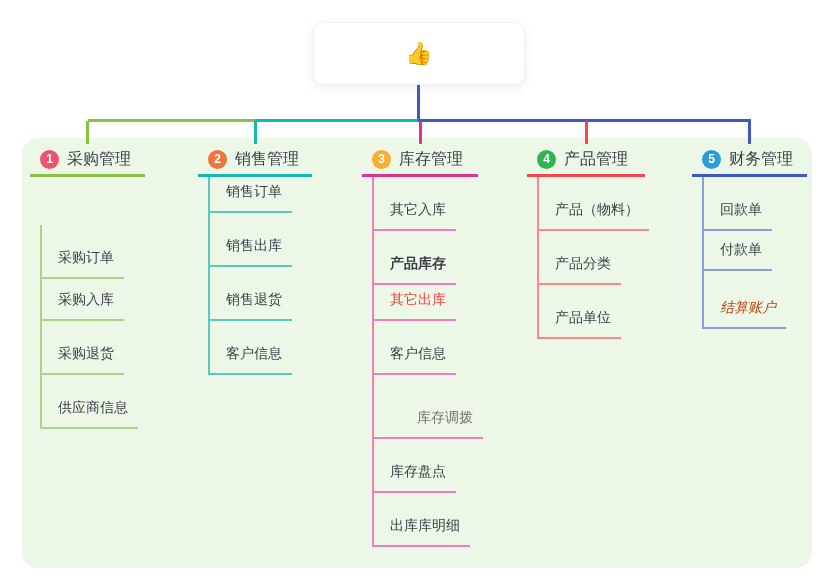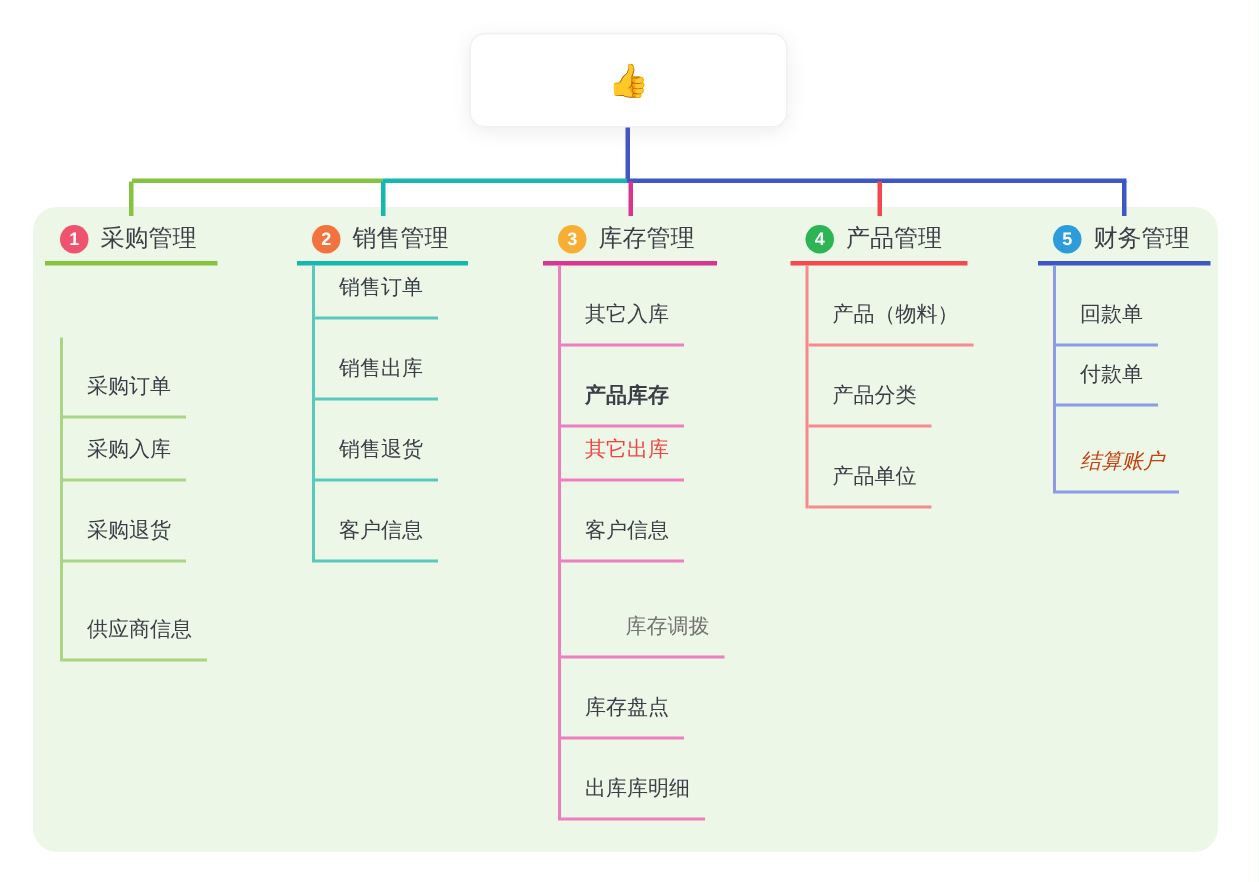--- a/index.html
+++ b/index.html
@@ -63,21 +63,21 @@
   <div id="branches">
       <div class="branch" style="left: 30px; top: 144px;">
         <div class="branch-header" style="border-bottom-color: rgb(133, 195, 65); color: rgb(58, 63, 71); width: 115px;">
           <span class="num-badge" style="background: rgb(240, 83, 110);">1</span>
           <span>采购管理</span>
         </div>
         <div class="sub-list" style="border-left-color: rgb(169, 213, 132); margin-top: 48px;">
           <div class="sub-item" style="border-bottom-color: rgb(169, 213, 132); color: rgb(58, 63, 71); height: 54px;">采购订单</div>
           <div class="sub-item" style="border-bottom-color: rgb(169, 213, 132); color: rgb(58, 63, 71); height: 42px;">采购入库</div>
           <div class="sub-item" style="border-bottom-color: rgb(169, 213, 132); color: rgb(58, 63, 71); height: 54px;">采购退货</div>
-          <div class="sub-item" style="border-bottom-color: rgb(169, 213, 132); color: rgb(58, 63, 71); height: 66px;">供应商信息</div>
+          <div class="sub-item" style="border-bottom-color: rgb(169, 213, 132); color: rgb(58, 63, 71); height: 54px;">供应商信息</div>
         </div>
       </div>
       <div class="branch" style="left: 198px; top: 144px;">
         <div class="branch-header" style="border-bottom-color: rgb(20, 184, 172); color: rgb(58, 63, 71); width: 114px;">
           <span class="num-badge" style="background: rgb(242, 115, 61);">2</span>
           <span>销售管理</span>
         </div>
         <div class="sub-list" style="border-left-color: rgb(91, 200, 189);">
           <div class="sub-item" style="border-bottom-color: rgb(91, 200, 189); color: rgb(58, 63, 71); height: 36px;">销售订单</div>
           <div class="sub-item" style="border-bottom-color: rgb(91, 200, 189); color: rgb(58, 63, 71); height: 54px;">销售出库</div>

